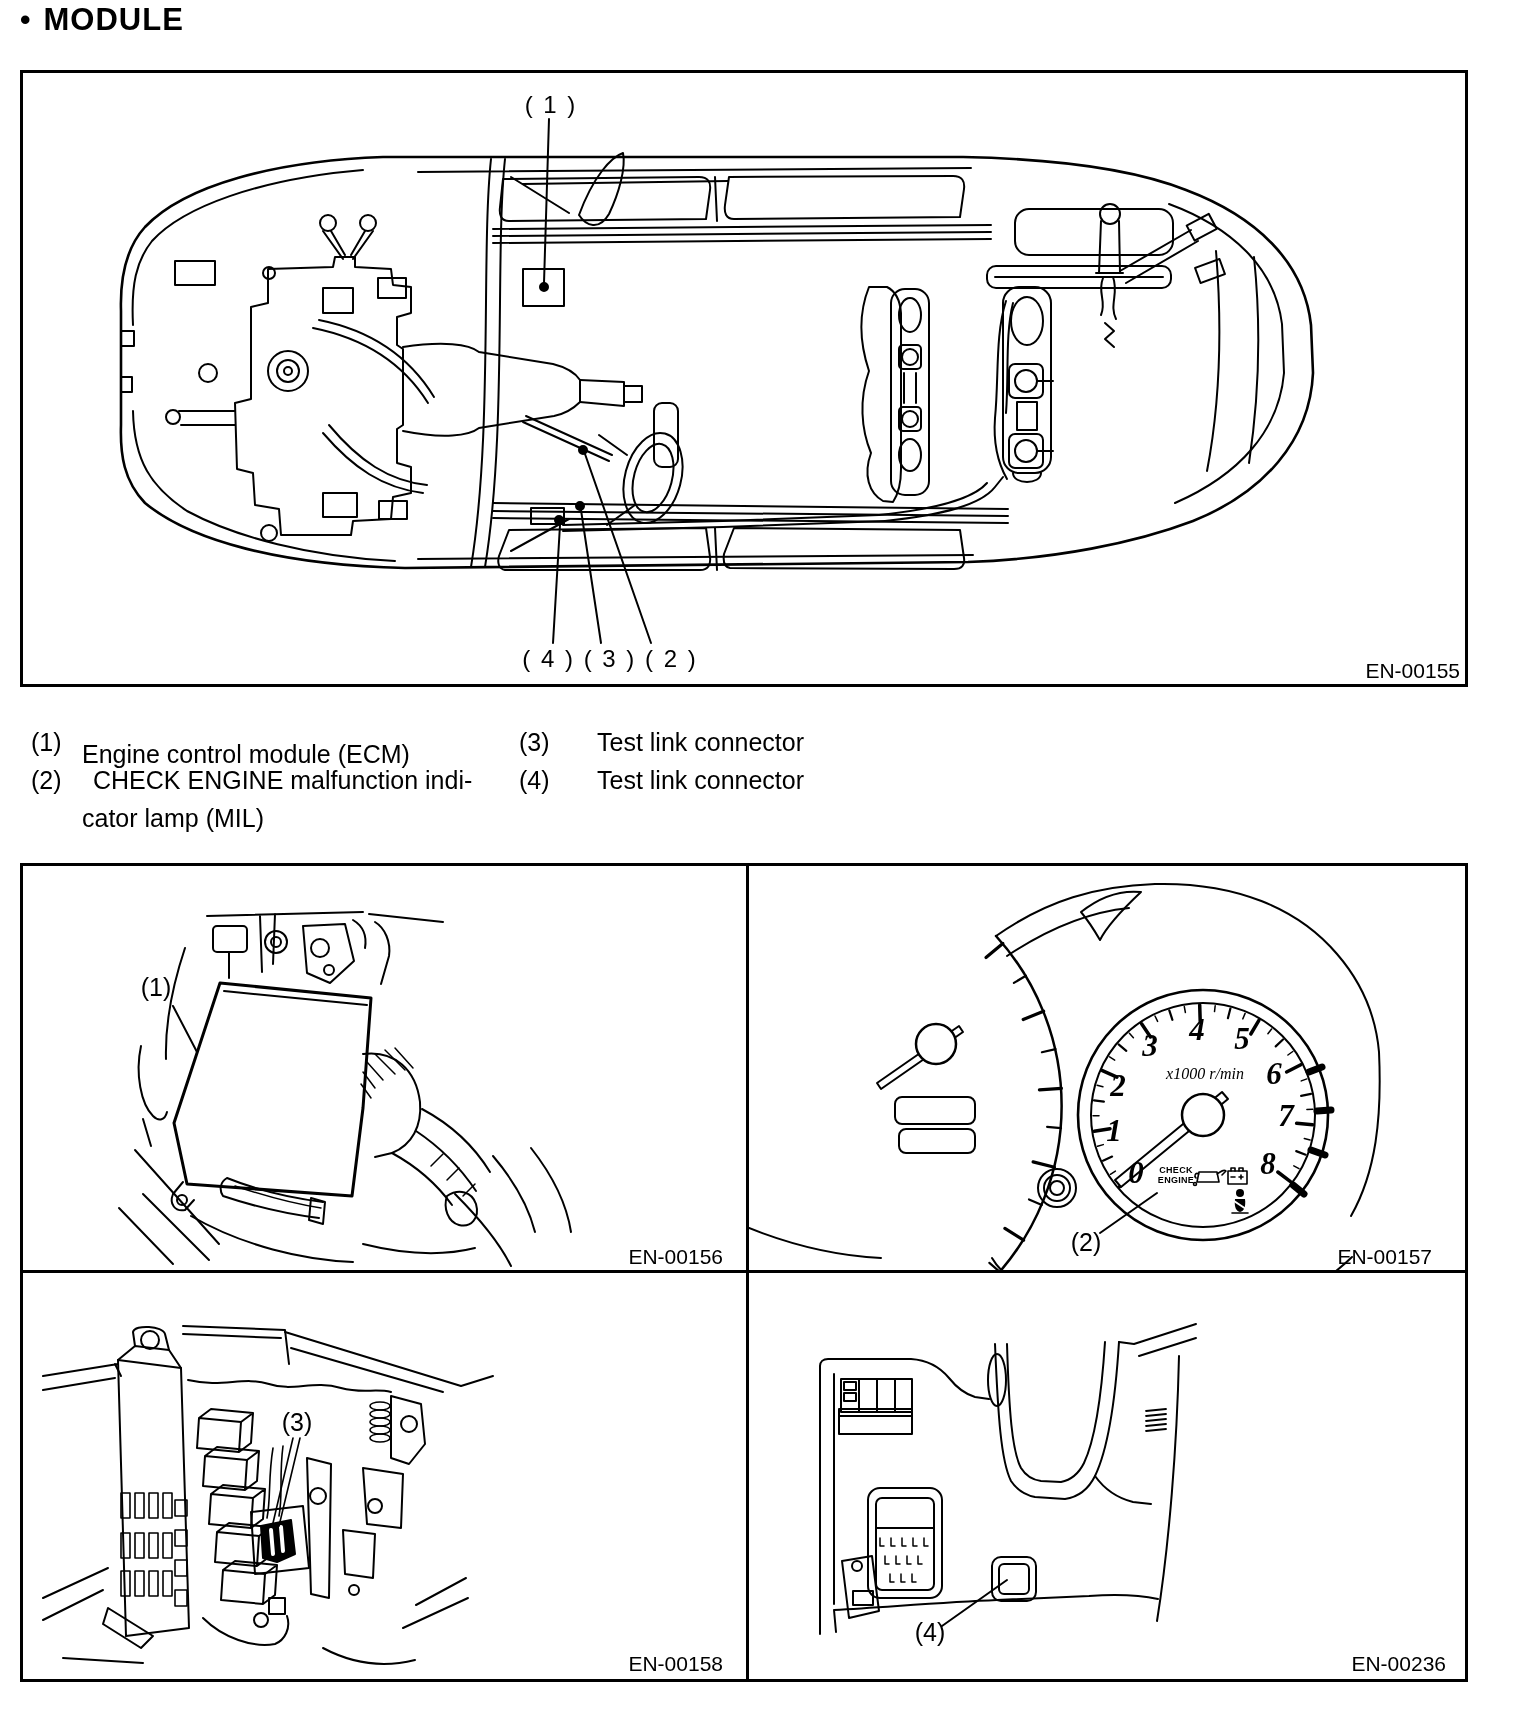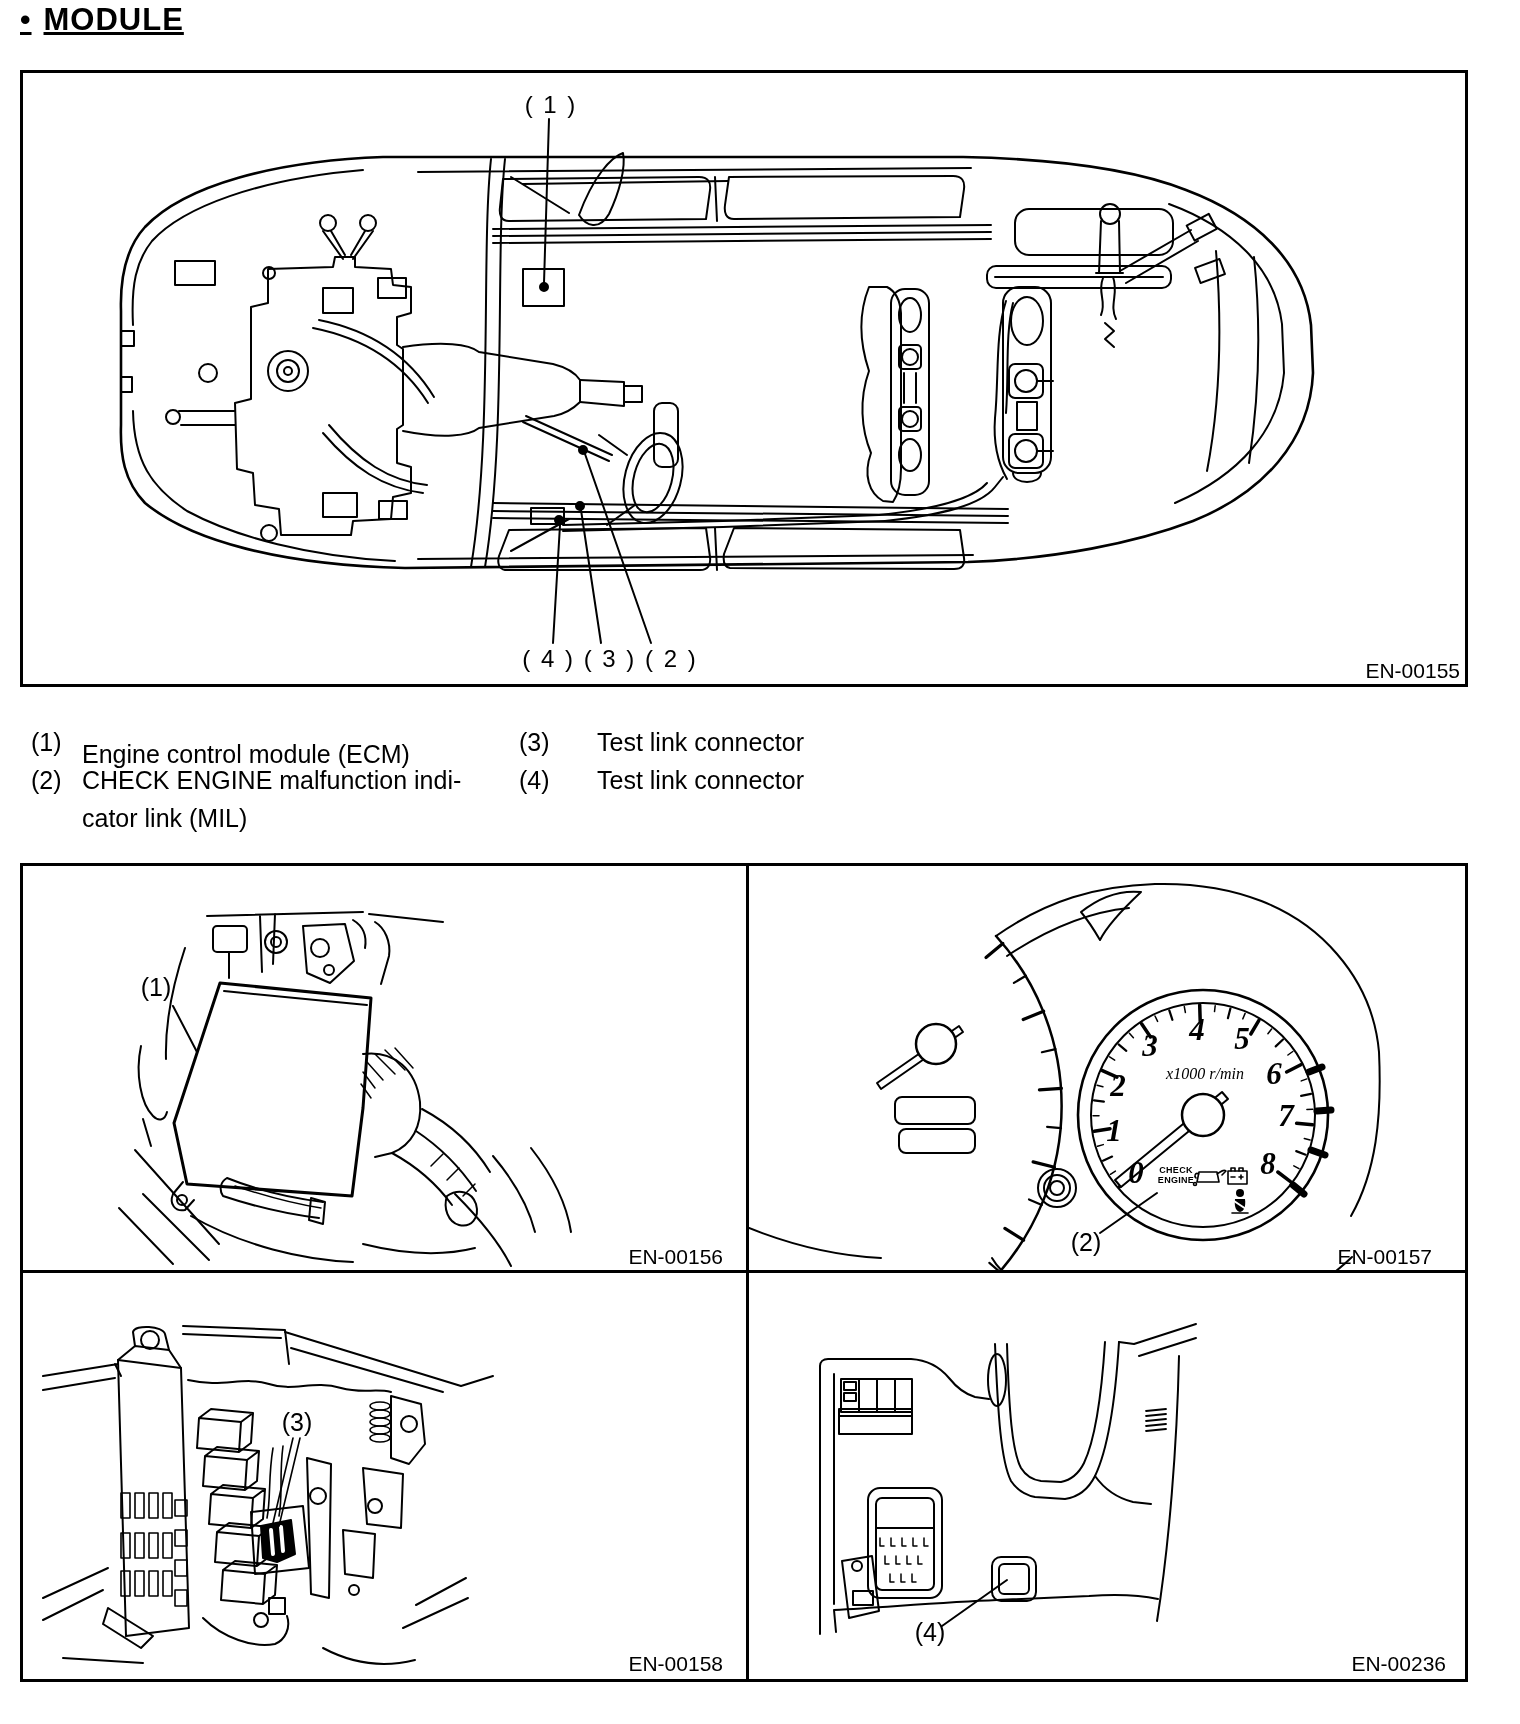--- a/index.html
+++ b/index.html
@@ -1,21 +1,21 @@
 <!DOCTYPE html>
 <html><head>
 <meta charset="utf-8">
 <style>
   html,body{margin:0;padding:0;}
   body{
     width:1520px;height:1724px;position:relative;background:#ffffff;
     font-family:"Liberation Sans",sans-serif;color:#000;
     -webkit-font-smoothing:antialiased;
   }
-  .page-title{position:absolute;left:20px;top:2px;font-size:31px;font-weight:bold;letter-spacing:1px;white-space:nowrap;text-decoration:underline;}
+  .page-title{position:absolute;left:20px;top:2px;font-size:31px;font-weight:bold;letter-spacing:1px;white-space:nowrap;}
   .page-title .bullet{font-size:30px;margin-right:12px;}
   .figure-box{position:absolute;background:#fff;border:3px solid #000;box-sizing:border-box;}
   #box-overview{left:20px;top:70px;width:1448px;height:617px;}
   #box-grid{left:20px;top:863px;width:1448px;height:819px;}
   #box-grid .vdiv{position:absolute;left:723px;top:0;width:3px;height:813px;background:#000;}
   #box-grid .hdiv{position:absolute;left:0;top:404px;width:1442px;height:3px;background:#000;}
   .cell{position:absolute;overflow:hidden;}
   #cell-ecm{left:0;top:0;width:723px;height:404px;}
   #cell-cluster{left:726px;top:0;width:716px;height:404px;}
   #cell-test{left:0;top:407px;width:723px;height:406px;}
@@ -139,24 +139,24 @@
     <text class="encode" x="1437" y="605" text-anchor="end">EN-00155</text>
   </svg>
 </div>
 
 <div>
   <span class="lg" style="left:31px;top:727px">(1)</span>
   <span class="lg" style="left:82px;top:739px">Engine control module (ECM)</span>
   <span class="lg" style="left:519px;top:727px">(3)</span>
   <span class="lg" style="left:597px;top:727px">Test link connector</span>
   <span class="lg" style="left:31px;top:765px">(2)</span>
-  <span class="lg" style="left:82px;top:765px">CHECK ENGINE malfunction indi-</span>
+  <span class="lg" style="left:93px;top:765px">CHECK ENGINE malfunction indi-</span>
   <span class="lg" style="left:519px;top:765px">(4)</span>
   <span class="lg" style="left:597px;top:765px">Test link connector</span>
-  <span class="lg" style="left:82px;top:803px">cator link (MIL)</span>
+  <span class="lg" style="left:82px;top:803px">cator lamp (MIL)</span>
 </div>
 
 <div class="figure-box" id="box-grid">
   <div class="vdiv"></div>
   <div class="hdiv"></div>
 
   <div class="cell" id="cell-ecm">
     <svg width="723" height="404" viewBox="0 0 723 404">
       <g fill="none" stroke="#000" stroke-width="2" stroke-linecap="round" stroke-linejoin="round">
         <rect x="190" y="60" width="34" height="26" rx="4"></rect>

